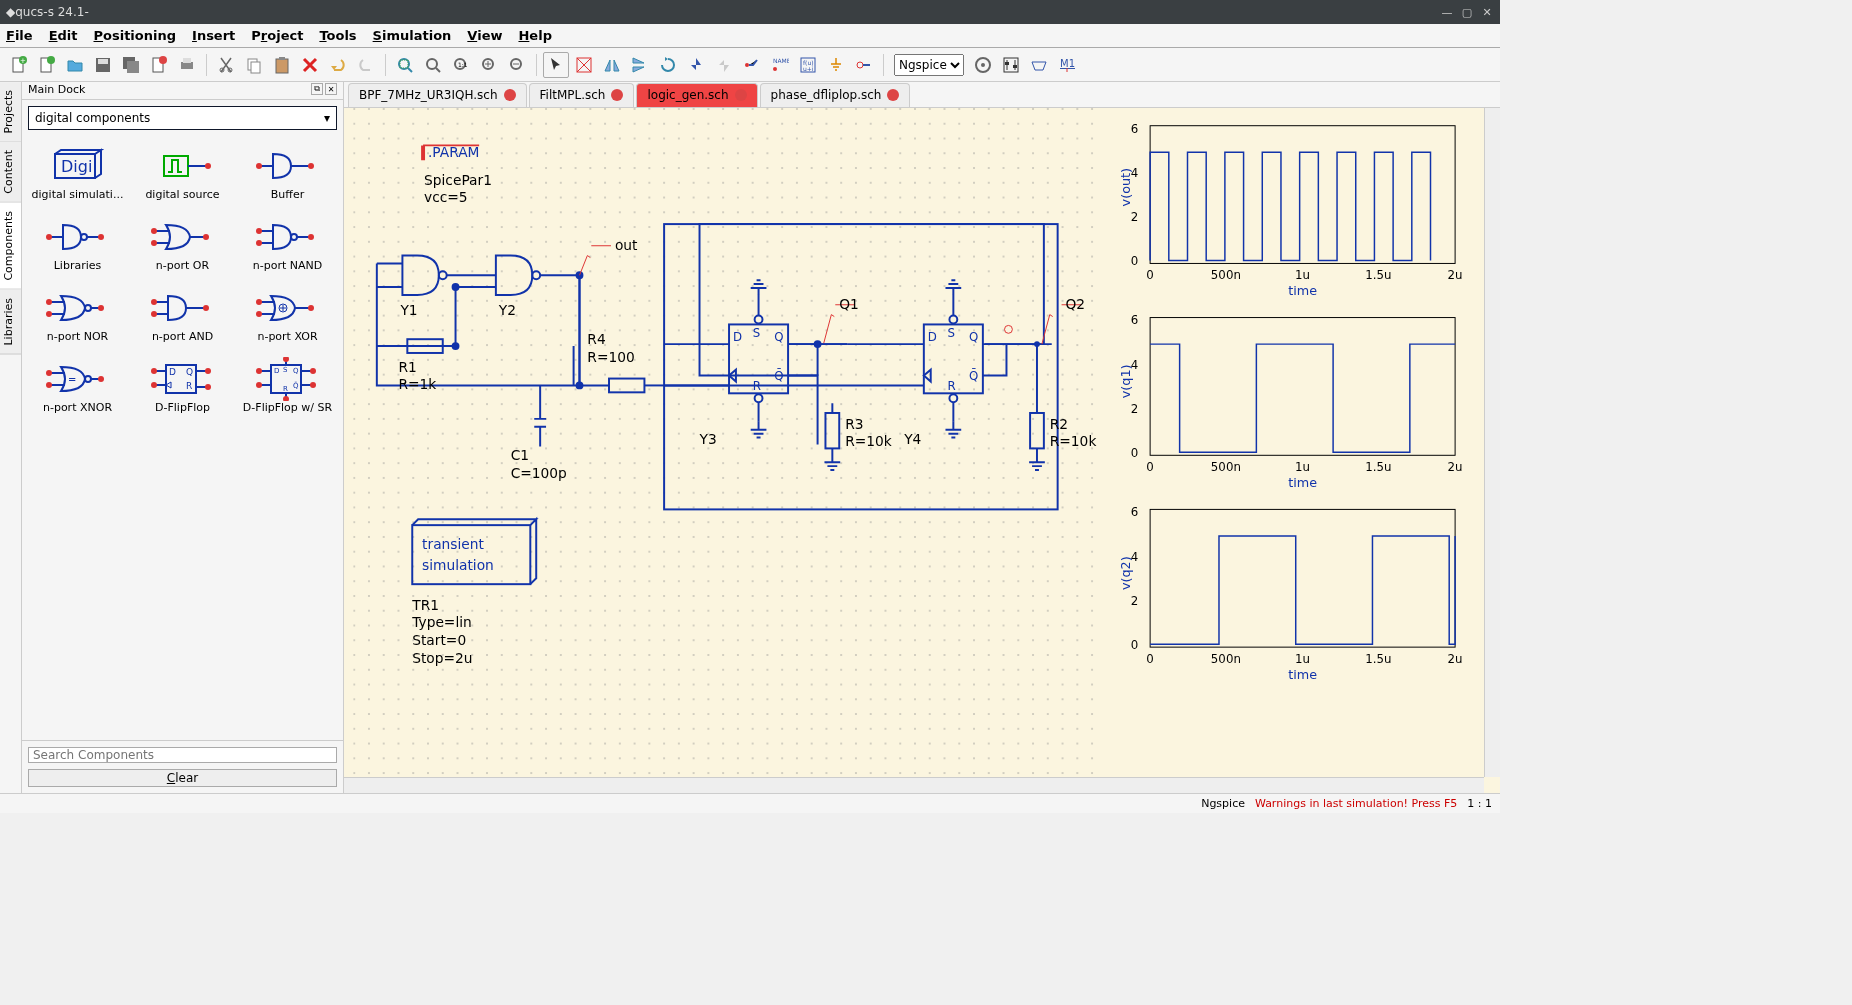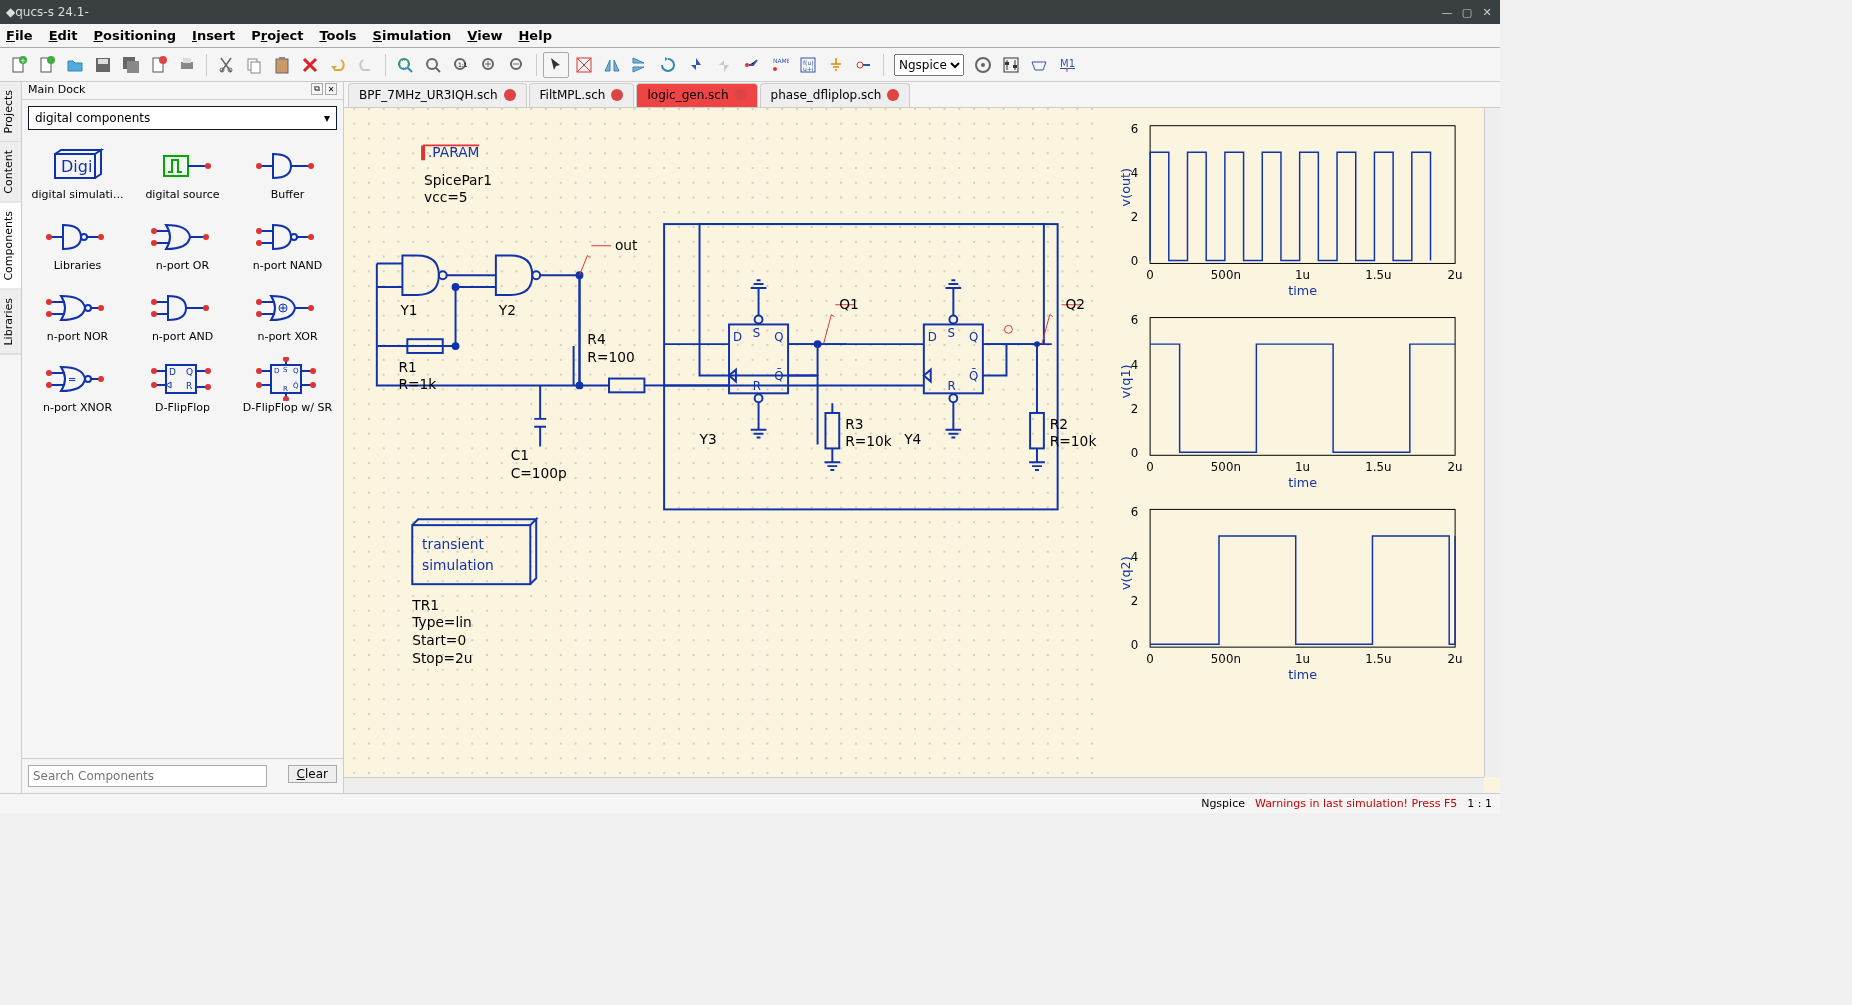--- a/index.html
+++ b/index.html
@@ -20,21 +20,21 @@
   .vtab { writing-mode: vertical-rl; transform: rotate(180deg); padding: 8px 2px; font-size: 11px; text-align: center; border-top: 1px solid #ccc; cursor: pointer; background: #eee; }
   .vtab.active { background: #fff; }
   .dockbody { flex: 1; display: flex; flex-direction: column; }
   .docktitle { height: 18px; font-size: 11px; padding: 1px 6px; border-bottom: 1px solid #ccc; display: flex; align-items: flex-start; }
   .docktitle .dockbtns { margin-left: auto; display: flex; gap: 2px; }
   .docktitle .db { width: 12px; height: 12px; border: 1px solid #aaa; font-size: 8px; display: inline-flex; align-items: center; justify-content: center; cursor: pointer; }
   .catselect { margin: 6px; height: 24px; display: flex; align-items: center; justify-content: space-between; border: 1px solid #0f172a; background: #fff; padding: 0 6px; font-size: 12px; cursor: pointer; }
   .compgrid { flex: 1; overflow-y: auto; padding: 4px 6px; display: grid; grid-template-columns: 1fr 1fr 1fr; gap: 6px 6px; align-content: start; }
   .comp { display: flex; flex-direction: column; align-items: center; font-size: 11px; text-align: center; cursor: pointer; padding: 4px 0; }
   .comp svg { width: 70px; height: 44px; }
-  .searchrow { display: flex; gap: 21px; padding: 6px; border-top: 1px solid #ccc; }
+  .searchrow { display: flex; gap: 6px; padding: 6px; border-top: 1px solid #ccc; flex-direction: column; }
   .searchrow input { flex: 1; height: 22px; border: 1px solid #aaa; padding: 0 4px; font-size: 12px; }
   .searchrow button { height: 18px; padding: 0 8px; font-size: 12px; border: 1px solid #aaa; background: #eee; cursor: pointer; }
   .content { flex: 1; display: flex; flex-direction: column; position: relative; }
   .tabs { height: 26px; display: flex; align-items: center; background: #f5f5f5; border-bottom: 1px solid #ccc; padding-left: 4px; }
   .tab { height: 24px; padding: 0 10px; font-size: 12px; display: inline-flex; align-items: center; gap: 6px; border: 1px solid #ccc; border-bottom: none; background: #eee; cursor: pointer; margin-right: 2px; border-radius: 4px 4px 0 0; }
   .tab.active { background: #ef4444; }
   .tab .close { width: 12px; height: 12px; border-radius: 6px; background: #d44; display: inline-block; }
   .canvaswrap { flex: 1; position: relative; background: #fbf5df; }
   .canvas { position: absolute; inset: 0 16px 16px 0; overflow: hidden; }
   .hscroll { position: absolute; bottom: 0; left: 0; right: 16px; height: 16px; background: #eee; border-top: 1px solid #ccc; }

